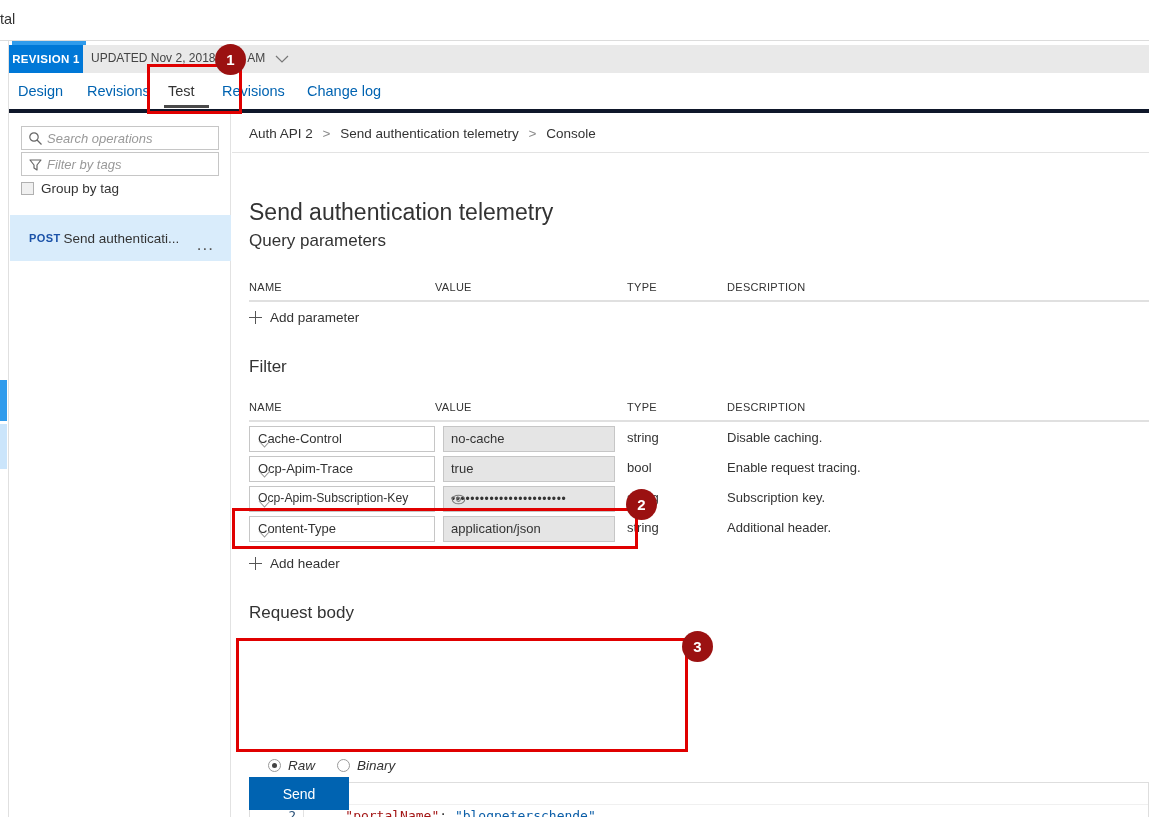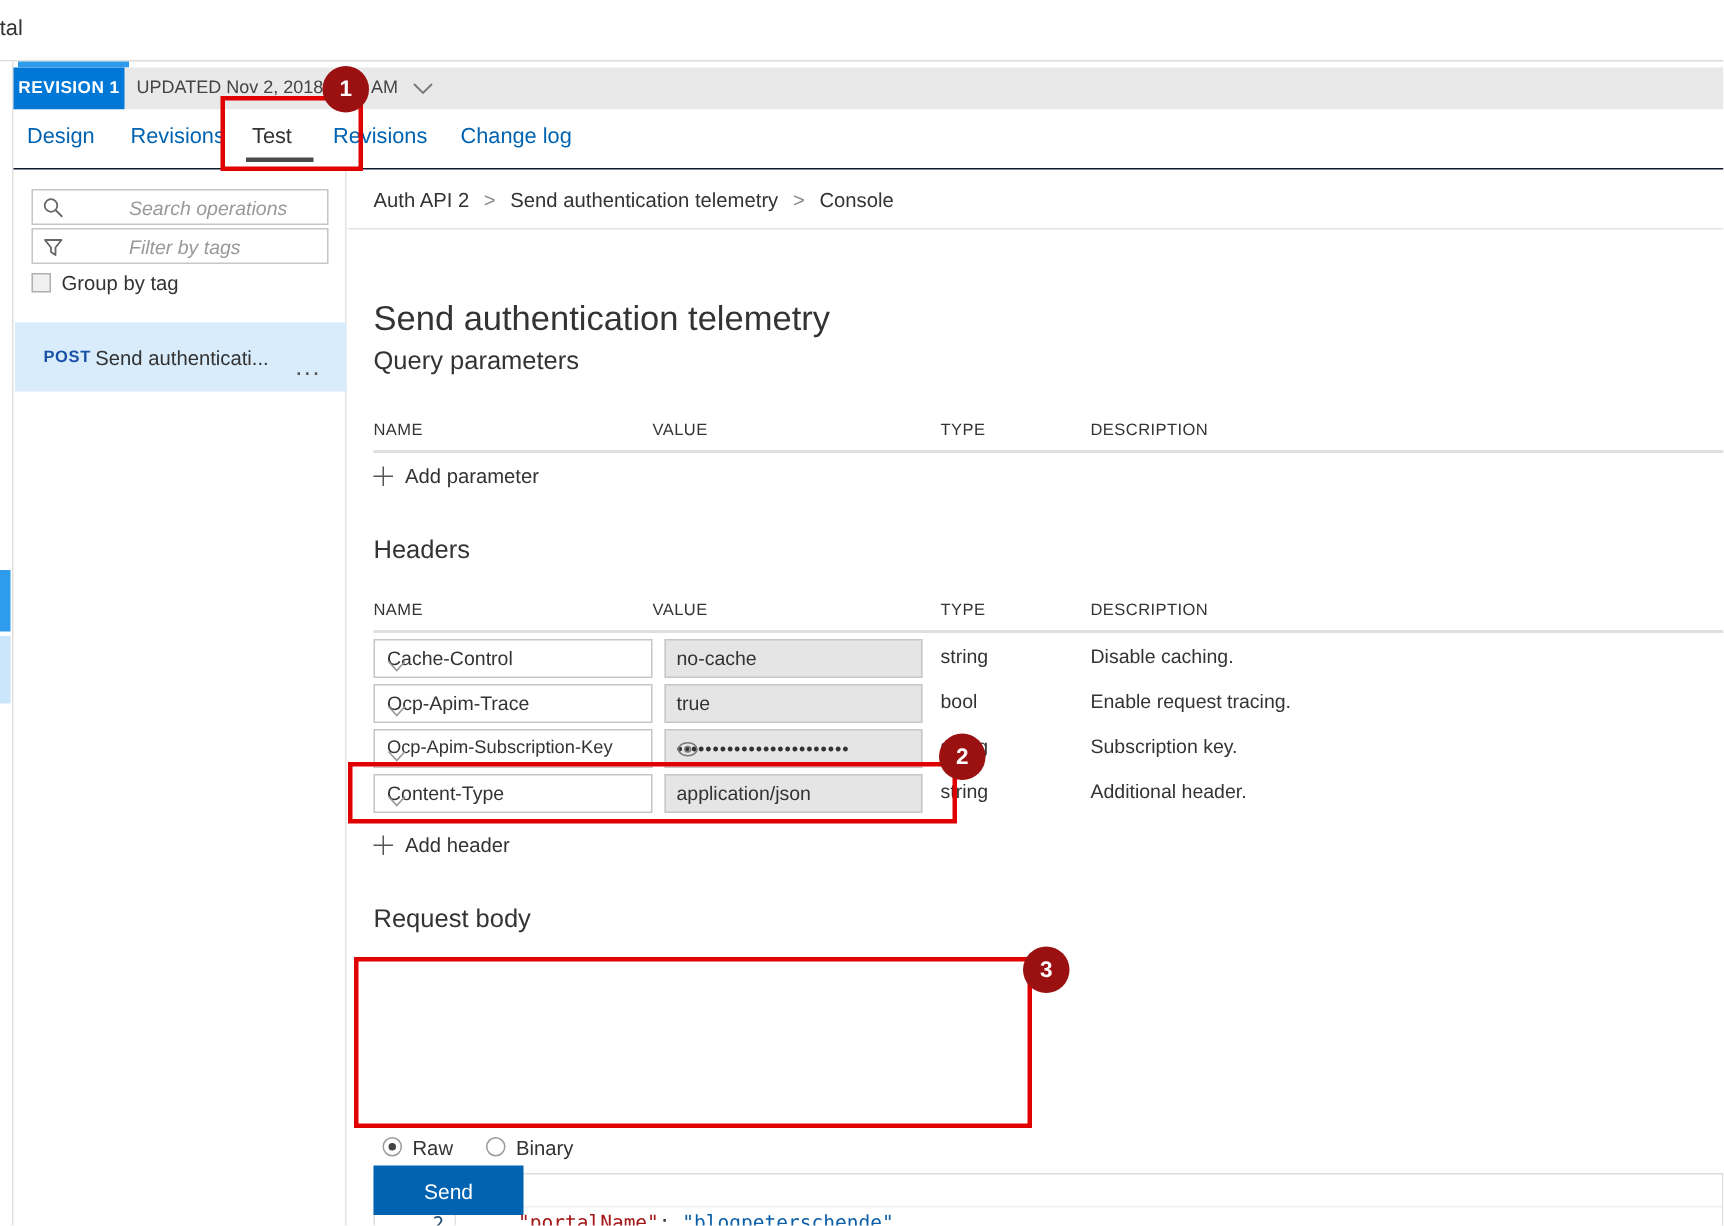--- a/index.html
+++ b/index.html
@@ -61,40 +61,40 @@
     font-size: 12px; color: #444444; white-space: nowrap;
   }
   .rev-chevron {
     position: absolute; left: 266px; top: 7px;
     width: 14px; height: 14px;
   }
 
   
   .tabrow {
     position: absolute; left: 9px; top: 73px; width: 1140px; height: 40px;
-    background: #ffffff; border-bottom: 1px solid #0f172a;
+    background: #ffffff; border-bottom: 4px solid #0f172a;
   }
   .tab {
     position: absolute; top: 10px;
     font-size: 14.5px; color: #0063b1; cursor: pointer; white-space: nowrap;
   }
   .tab.active { color: #333333; }
   .tab-underline {
     position: absolute; height: 3px; background: #4a4a4a; top: 32px;
   }
 
   
   .oppane {
     position: absolute; left: 10px; top: 114px; width: 221px; height: 703px;
     background: #ffffff; border-right: 1px solid #e2e2e2;
   }
   .inputbox {
     position: absolute; left: 11px; width: 198px; height: 24px;
     border: 1px solid #c6c6c6; background: #ffffff;
-    display: flex; align-items: center; gap: 39px;
+    display: flex; align-items: center;
   }
   .inputbox .ph {
     font-size: 13px; color: #999999; font-style: italic;
     margin-left: 4px;
   }
   .inputbox .ic { margin-left: 6px; width: 15px; height: 15px; display:block; }
   .grouprow {
     position: absolute; left: 11px; top: 67px;
     display: flex; align-items: center;
   }
@@ -201,22 +201,22 @@
     position: absolute; left: 378px; top: 4px;
     font-size: 13px; color: #333333;
   }
   .desccell {
     position: absolute; left: 478px; top: 4px;
     font-size: 13px; color: #333333; white-space: nowrap;
   }
 
   
   .radios {
-    position: absolute; left: 23px; top: 644px;
-    display: flex; align-items: flex-start;
+    position: absolute; left: 36px; top: 644px;
+    display: flex; align-items: center; font-style: italic;
   }
   .radio {
     width: 13px; height: 13px; border-radius: 50%;
     border: 1px solid #9a9a9a; background: #ffffff;
     position: relative; display: inline-block;
   }
   .radio.on:after {
     content: ""; position: absolute; left: 3px; top: 3px;
     width: 5px; height: 5px; border-radius: 50%; background: #444444;
   }
@@ -352,21 +352,21 @@
       <div class="th" style="left:186px;">VALUE</div>
       <div class="th" style="left:378px;">TYPE</div>
       <div class="th" style="left:478px;">DESCRIPTION</div>
     </div>
     <div class="thead-rule" style="left:17px; top:186px;"></div>
     <div class="addlink" style="top:196px;justify-content:flex-end;">
       <span class="plus"></span>
       <span>Add parameter</span>
     </div>
 
-    <div class="section-title" style="top:243px;">Headers</div>
+    <div class="section-title" style="top:243px;">Filter</div>
     <div class="thead" style="top:287px;">
       <div class="th" style="left:0px;">NAME</div>
       <div class="th" style="left:186px;">VALUE</div>
       <div class="th" style="left:378px;">TYPE</div>
       <div class="th" style="left:478px;">DESCRIPTION</div>
     </div>
     <div class="thead-rule" style="left:17px; top:306px;"></div>
 
     <div class="hrow" style="top:312px;">
       <div class="selbox">

